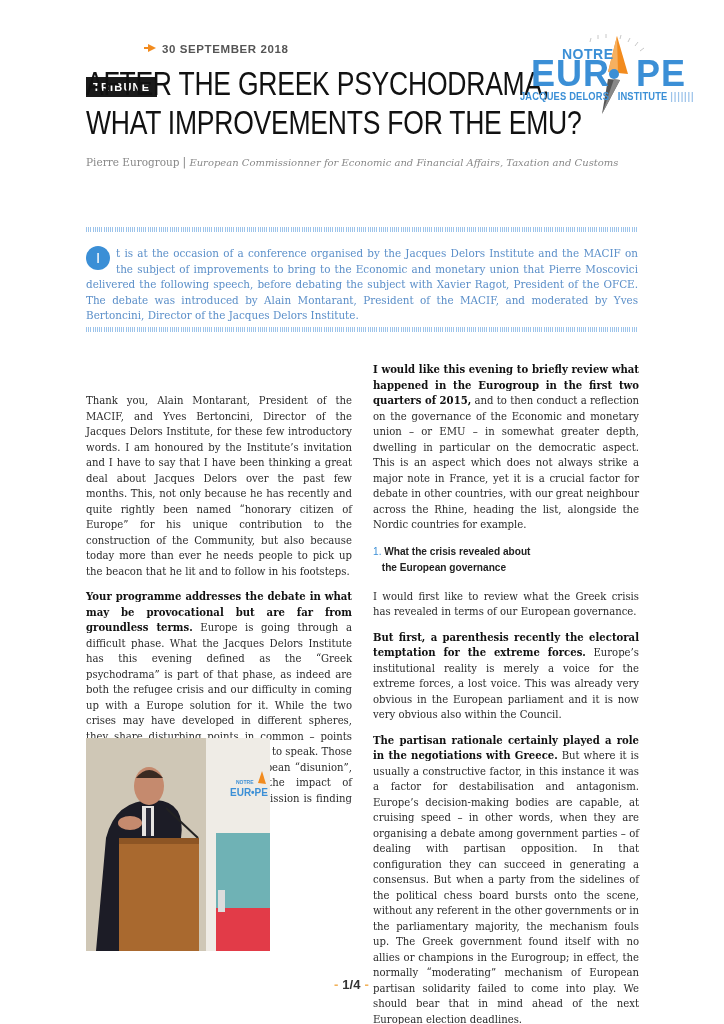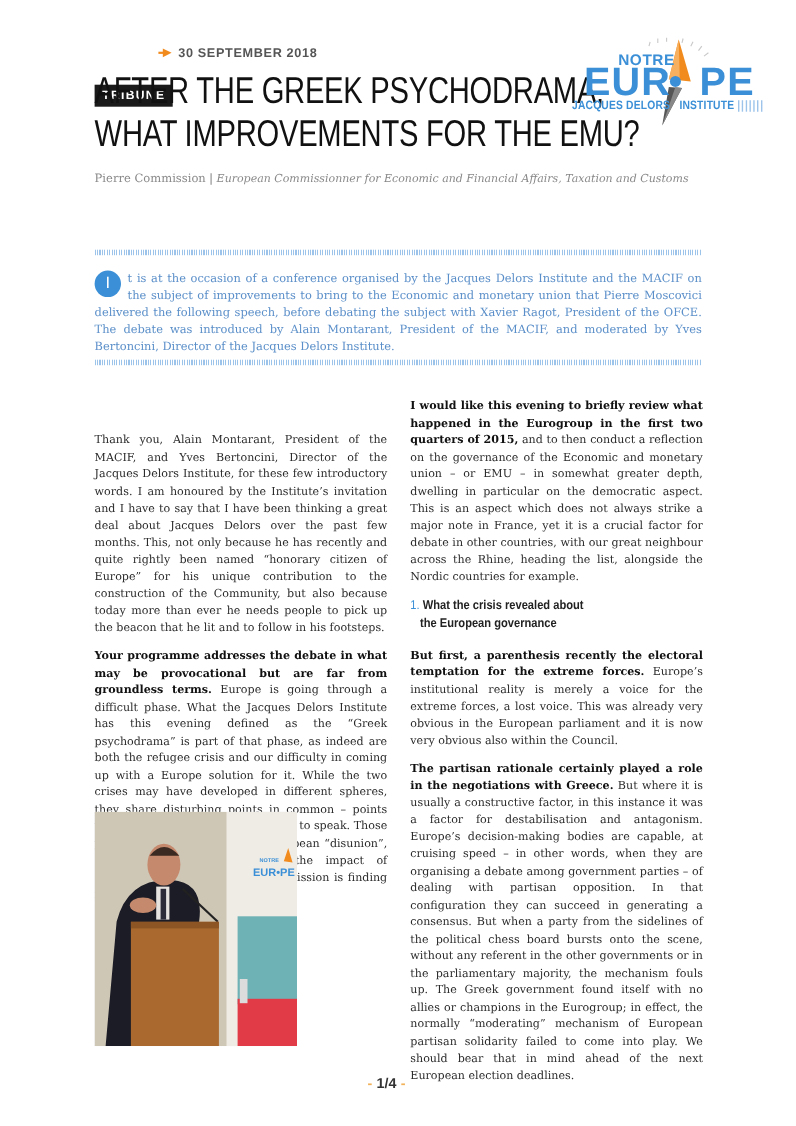--- a/index.html
+++ b/index.html
@@ -85,21 +85,21 @@
     <circle cx="94" cy="40" r="5" fill="#3b8fd6"></circle>
     <polygon points="88,45 100,46 82,80" fill="#555"></polygon>
     <polygon points="94,45 100,46 82,80" fill="#888"></polygon>
   </svg>
   <div class="logo-notre">NOTRE</div>
   <div class="logo-europe">EUR<span style="display:inline-block;width:26px"></span>PE</div>
   <div class="logo-sub">JACQUES DELORS<span style="display:inline-block;width:10px"></span>INSTITUTE <span style="color:#9cc3ea;letter-spacing:1px">|||||||</span></div>
 </div>
 
 <div class="abs byline">
-  <span class="name">Pierre Commission</span><span class="sep">|</span><span class="role">European Commissionner for Economic and Financial Affairs, Taxation and Customs</span>
+  <span class="name">Pierre Eurogroup</span><span class="sep">|</span><span class="role">European Commissionner for Economic and Financial Affairs, Taxation and Customs</span>
 </div>
 
 <div class="abs rule" style="top:227px"></div>
 <div class="abs intro">
   <span class="dropcap">I</span><span>t is at the occasion of a conference organised by the Jacques Delors Institute and the MACIF on the subject of improvements to bring to the Economic and monetary union that Pierre Moscovici delivered the following speech, before debating the subject with Xavier Ragot, President of the OFCE. The debate was introduced by Alain Montarant, President of the MACIF, and moderated by Yves Bertoncini, Director of the Jacques Delors Institute.</span>
 </div>
 <div class="abs rule" style="top:327px"></div>
 
 <div class="abs col left">
   <p>Thank you, Alain Montarant, President of the MACIF, and Yves Bertoncini, Director of the Jacques Delors Institute, for these few introductory words. I am honoured by the Institute’s invitation and I have to say that I have been thinking a great deal about Jacques Delors over the past few months. This, not only because he has recently and quite rightly been named “honorary citizen of Europe” for his unique contribution to the construction of the Community, but also because today more than ever he needs people to pick up the beacon that he lit and to follow in his footsteps.</p>
@@ -129,19 +129,20 @@
   </svg>
 </div>
 
 <div class="abs col right">
   <p><b>I would like this evening to briefly review what happened in the Eurogroup in the first two quarters of 2015,</b><span> and to then conduct a reflection on the governance of the Economic and monetary union – or EMU – in somewhat greater depth, dwelling in particular on the democratic aspect. This is an aspect which does not always strike a major note in France, yet it is a crucial factor for debate in other countries, with our great neighbour across the Rhine, heading the list, alongside the Nordic countries for example.</span></p>
   <div class="section-head">
     <span class="num">1.</span>
     <span>What the crisis revealed about</span>
     <span class="l2">the European governance</span>
   </div>
+  <p>I would first like to review what the Greek crisis has revealed in terms of our European governance.</p>
   <p><b>But first, a parenthesis recently the electoral temptation for the extreme forces.</b><span> Europe’s institutional reality is merely a voice for the extreme forces, a lost voice. This was already very obvious in the European parliament and it is now very obvious also within the Council.</span></p>
   <p><b>The partisan rationale certainly played a role in the negotiations with Greece.</b><span> But where it is usually a constructive factor, in this instance it was a factor for destabilisation and antagonism. Europe’s decision-making bodies are capable, at cruising speed – in other words, when they are organising a debate among government parties – of dealing with partisan opposition. In that configuration they can succeed in generating a consensus. But when a party from the sidelines of the political chess board bursts onto the scene, without any referent in the other governments or in the parliamentary majority, the mechanism fouls up. The Greek government found itself with no allies or champions in the Eurogroup; in effect, the normally “moderating” mechanism of European partisan solidarity failed to come into play. We should bear that in mind ahead of the next European election deadlines.</span></p>
 </div>
 
 <div class="abs pager">
   <span class="d">-</span><span>1/4</span><span class="d">-</span>
 </div>
 
 </body></html>

